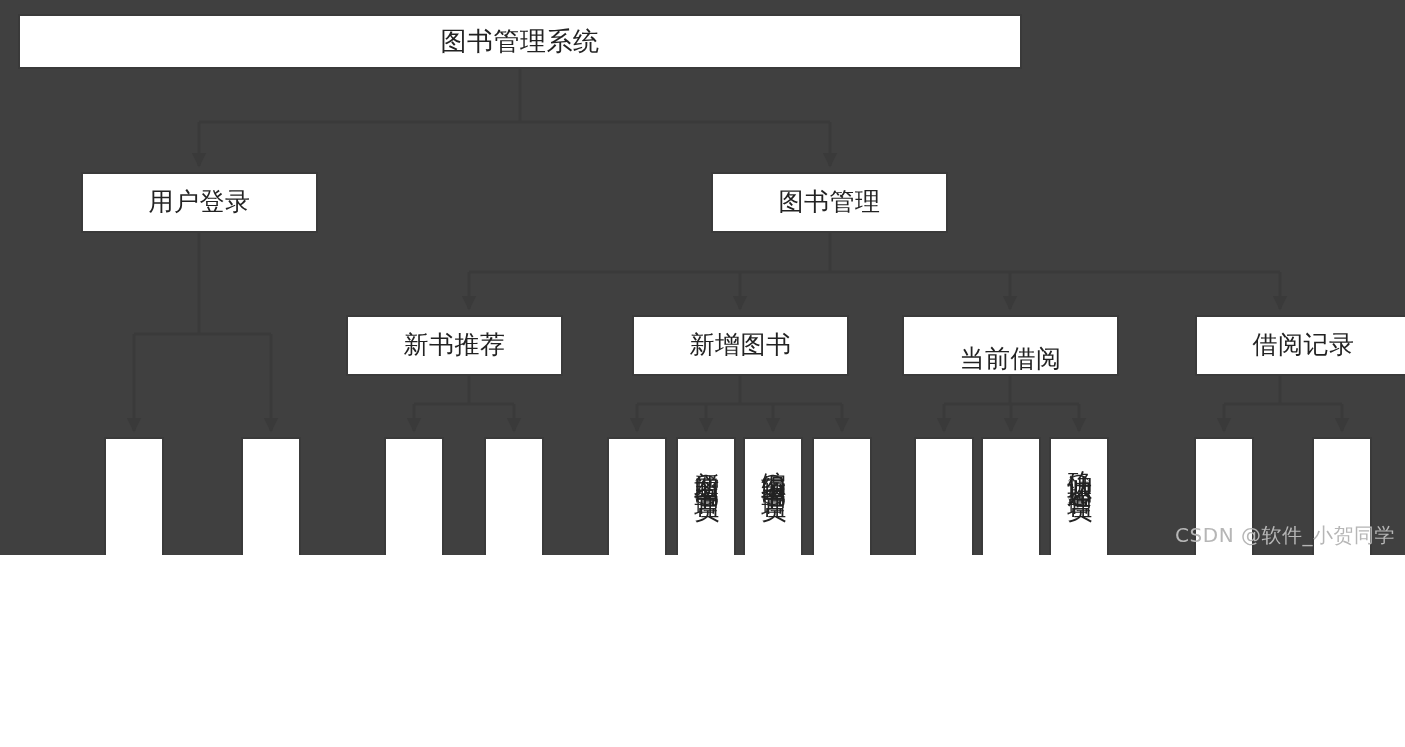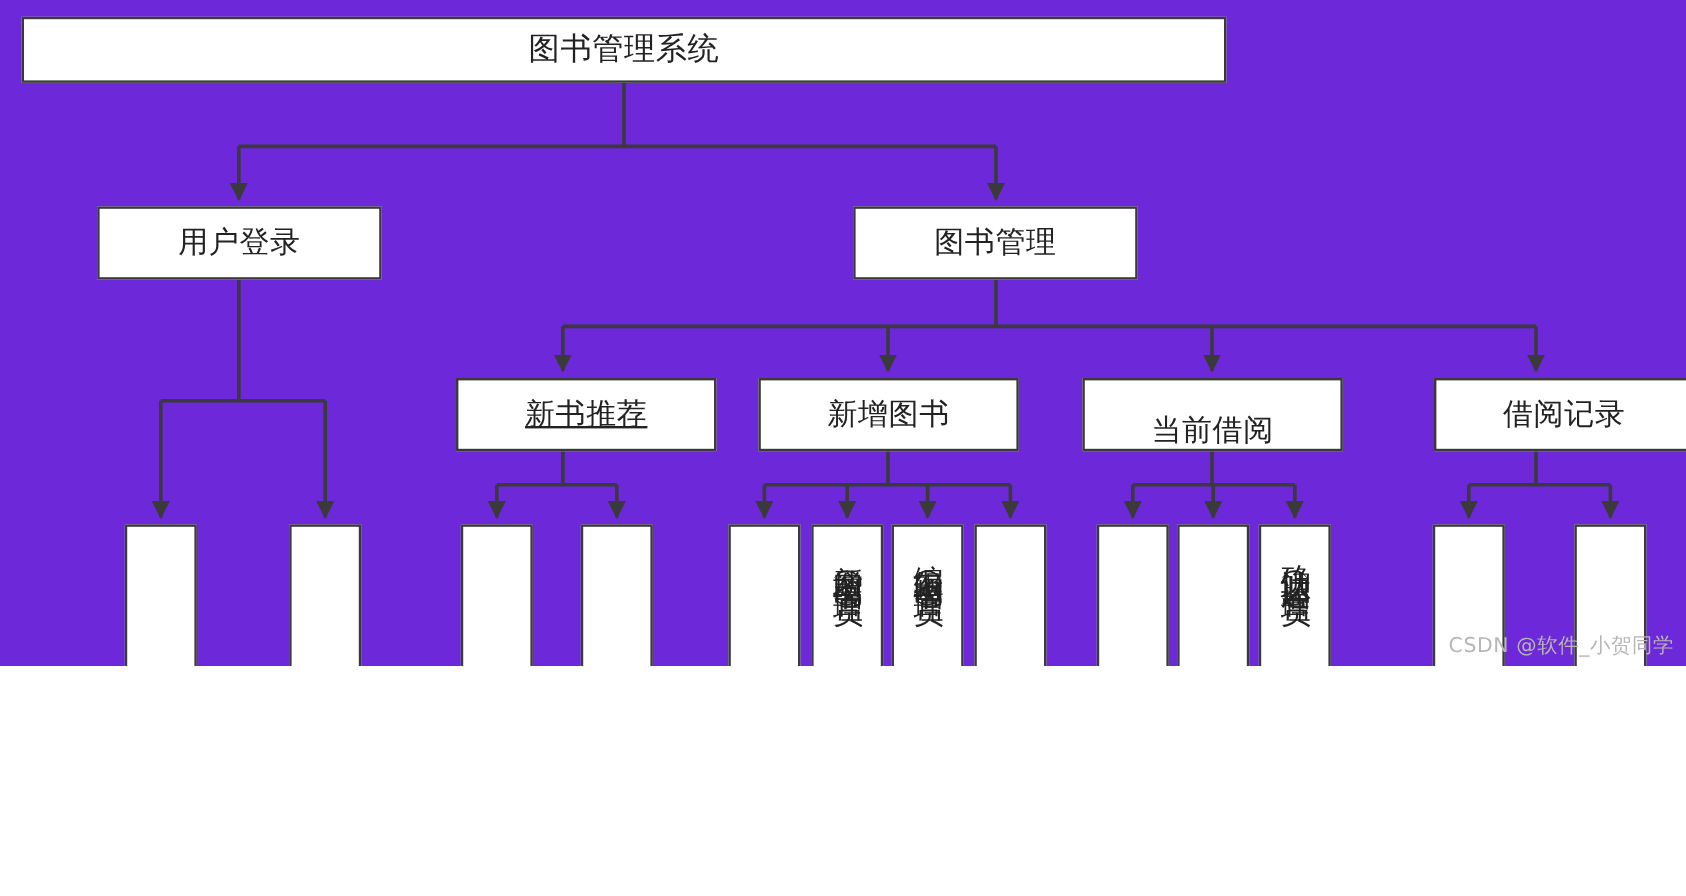--- a/index.html
+++ b/index.html
@@ -8,21 +8,21 @@
     padding: 0;
     background: #ffffff;
   }
   body {
     font-family: "DejaVu Sans", "Liberation Sans", sans-serif;
   }
   #diagram-root {
     position: relative;
     width: 1405px;
     height: 555px;
-    background: #6d28d9;
+    background: #404040;
     overflow: hidden;
   }
   #connectors {
     position: absolute;
     left: 0;
     top: 0;
     width: 1405px;
     height: 747px;
     pointer-events: none;
   }
@@ -66,21 +66,21 @@
     white-space: nowrap;
   }
   .node.vert.centered {
     align-items: center;
     padding-top: 0;
   }
   #watermark {
     position: absolute;
     right: 10px;
     bottom: 6px;
-    font-size: 17px;
+    font-size: 20px;
     color: #b6b6b6;
     white-space: nowrap;
     letter-spacing: 0.5px;
   }
 </style>
 </head>
 <body>
 
 <div id="diagram-root">
 
@@ -138,21 +138,21 @@
     <span class="node-label">图书管理系统</span>
   </div>
 
   <div class="node horiz" style="left:81px; top:172px; width:237px; height:61px;">
     <span class="node-label">用户登录</span>
   </div>
   <div class="node horiz" style="left:711px; top:172px; width:237px; height:61px;">
     <span class="node-label">图书管理</span>
   </div>
 
-  <div class="node horiz" style="left:380px; top:315px; width:217px; height:61px;text-decoration:underline;">
+  <div class="node horiz" style="left:346px; top:315px; width:217px; height:61px;">
     <span class="node-label">新书推荐</span>
   </div>
   <div class="node horiz" style="left:632px; top:315px; width:217px; height:61px;">
     <span class="node-label">新增图书</span>
   </div>
   <div class="node horiz" style="left:902px; top:315px; width:217px; height:61px;align-items:flex-end;">
     <span class="node-label">当前借阅</span>
   </div>
   <div class="node horiz" style="left:1195px; top:315px; width:217px; height:61px;">
     <span class="node-label">借阅记录</span>

